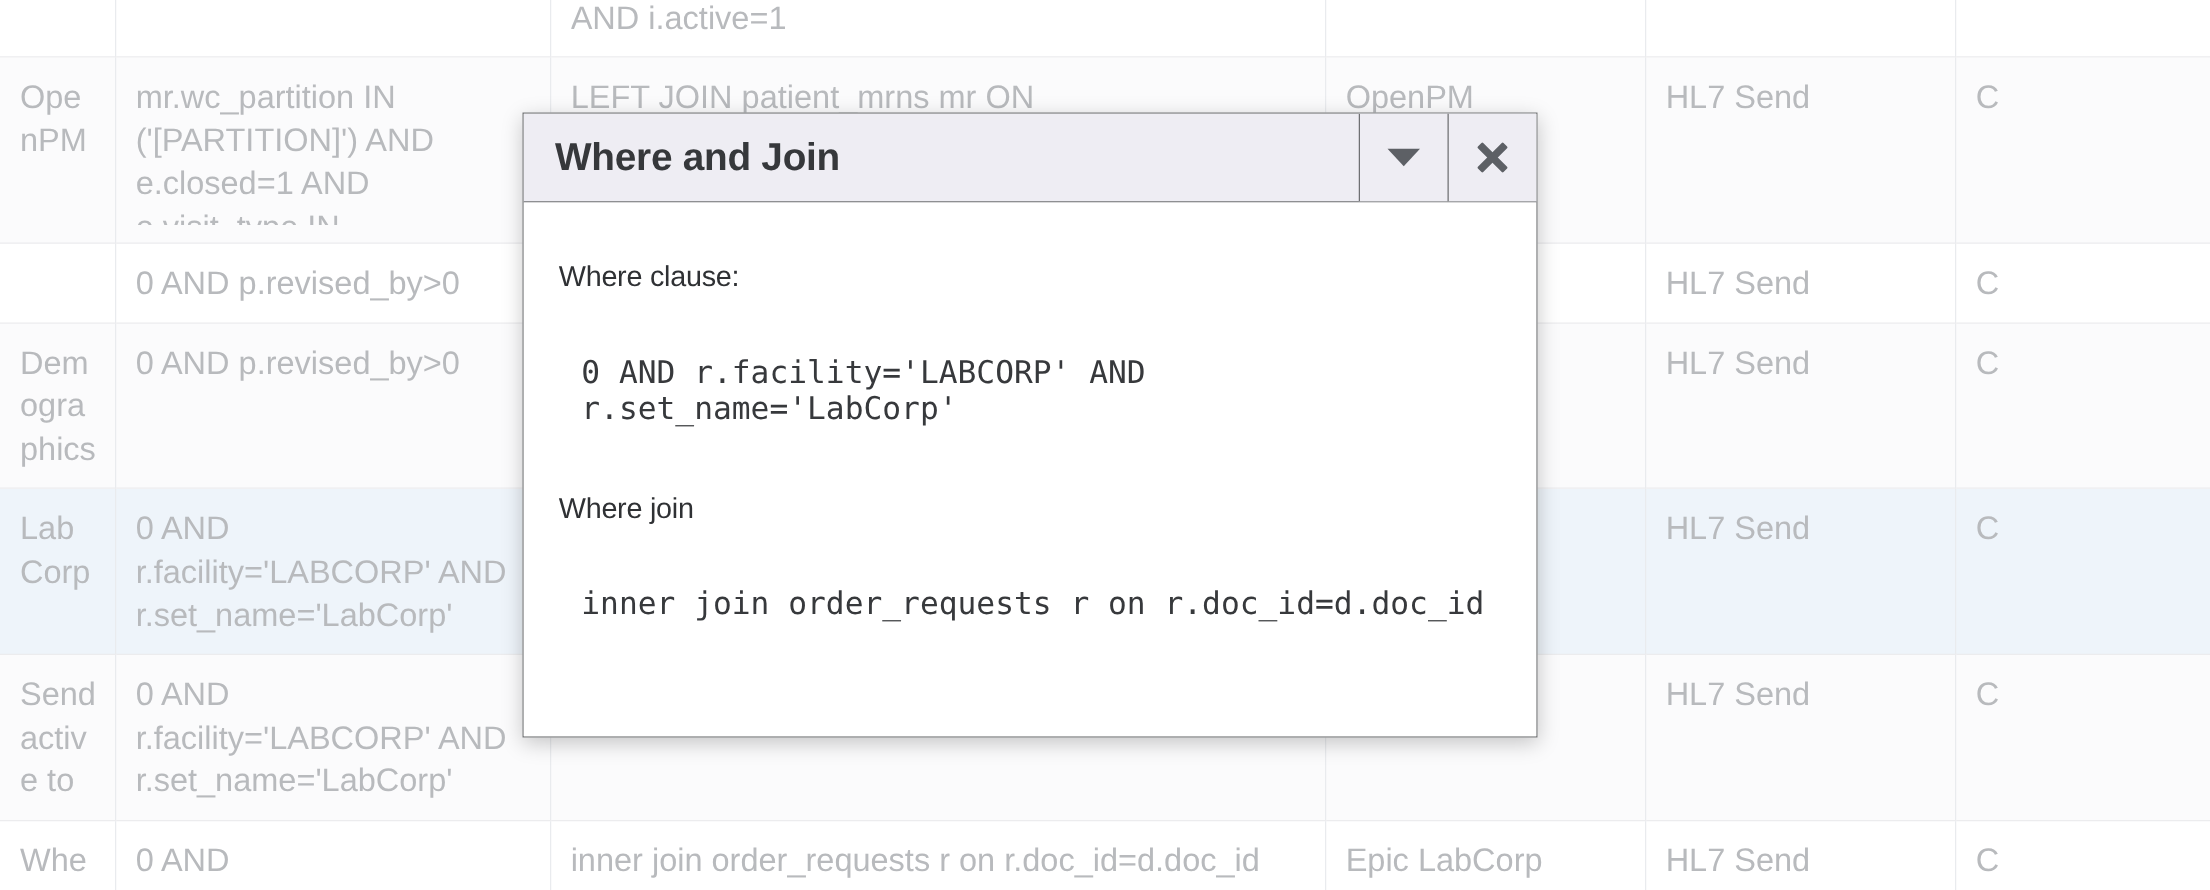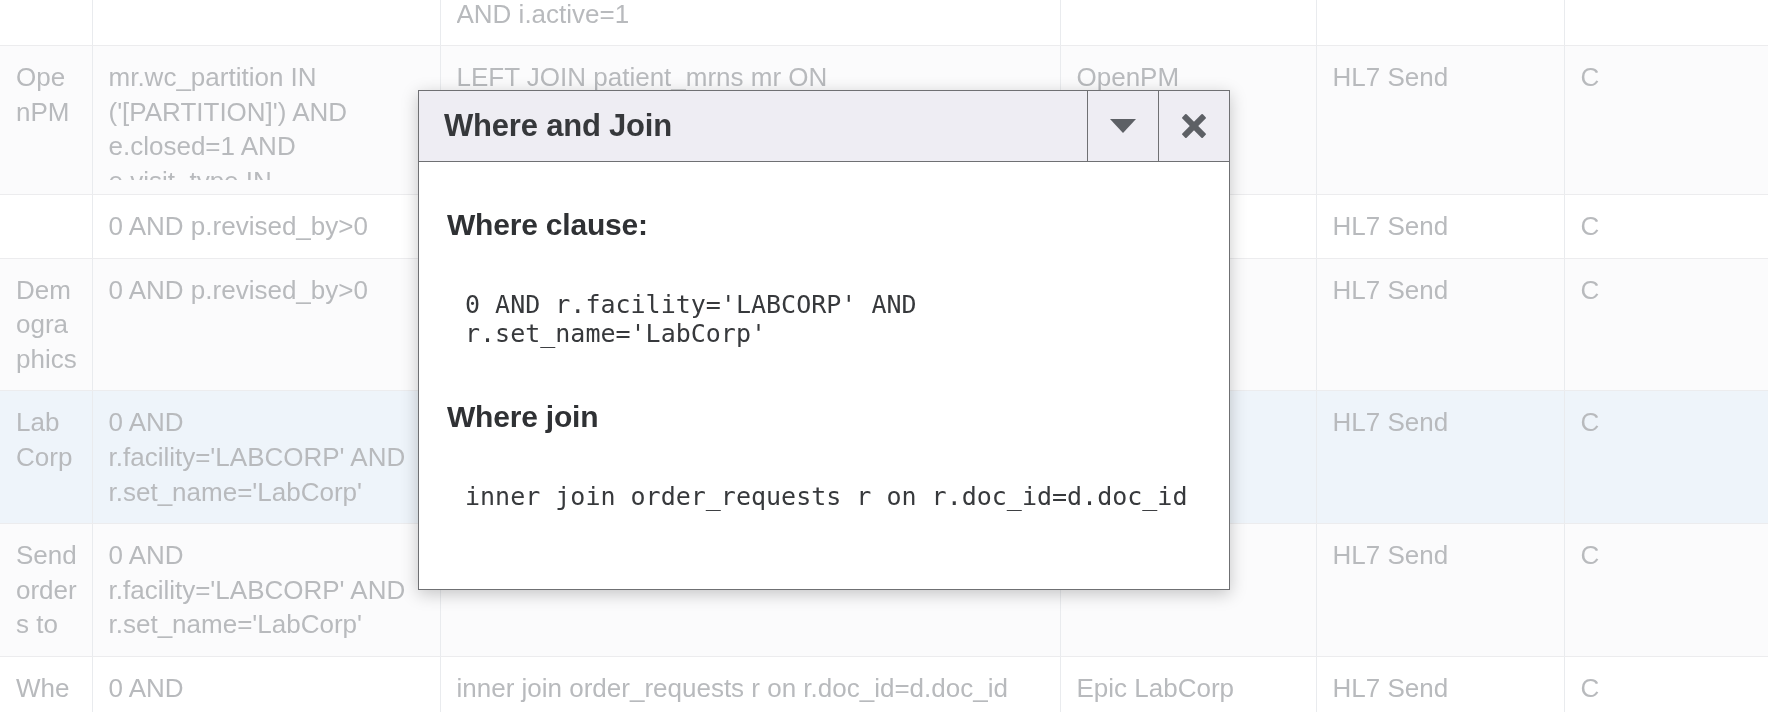--- a/index.html
+++ b/index.html
@@ -123,22 +123,22 @@
   .x-glyph:after  { transform: translate(-50%,-50%) rotate(-45deg); }
 
   .modal-body {
     flex: 1 1 auto;
     padding: 46px 24px 24px 24px;
     overflow: hidden;
     background: #ffffff;
   }
 
   .section-label {
-    font-size: 30px;
-    font-weight: bold;
+    font-size: 23px;
+    font-weight: normal;
     color: #2f3134;
     letter-spacing: -0.2px;
     margin: 0 0 0 4px;
   }
 
   .code-block {
     font-family: "DejaVu Sans Mono", monospace;
     font-size: 25px;
     color: #37393c;
     white-space: pre-wrap;
@@ -263,21 +263,21 @@
         <td>
             <span class="cellclip">HL7 Send</span>
           </td>
         <td>
             <span class="cellclip">C</span>
           </td>
       </tr>
 
       <tr class="alt">
         <td>
-            <span class="cellclip">Send orders to</span>
+            <span class="cellclip">Send active to</span>
           </td>
         <td>
             <span class="cellclip">0 AND r.facility='LABCORP' AND r.set_name='LabCorp'</span>
           </td>
         <td>
             <span class="cellclip">inner join order_requests r on r.doc_id=d.doc_id</span>
           </td>
         <td>
             <span class="cellclip">LabCorp</span>
           </td>

